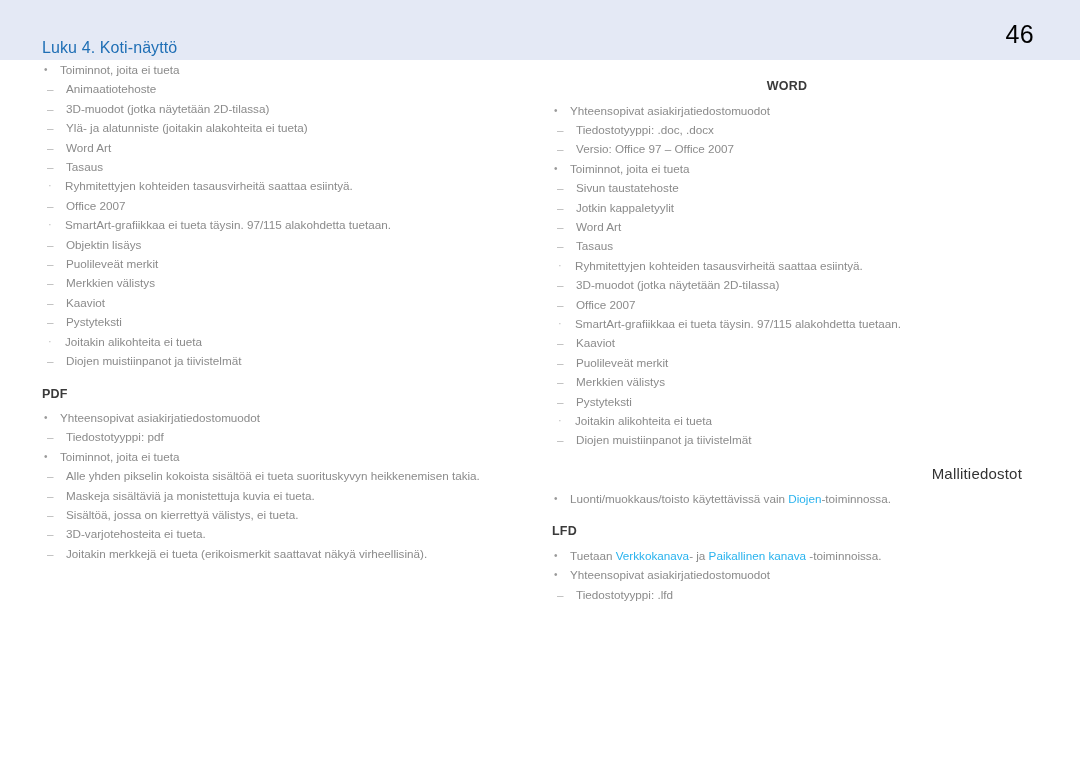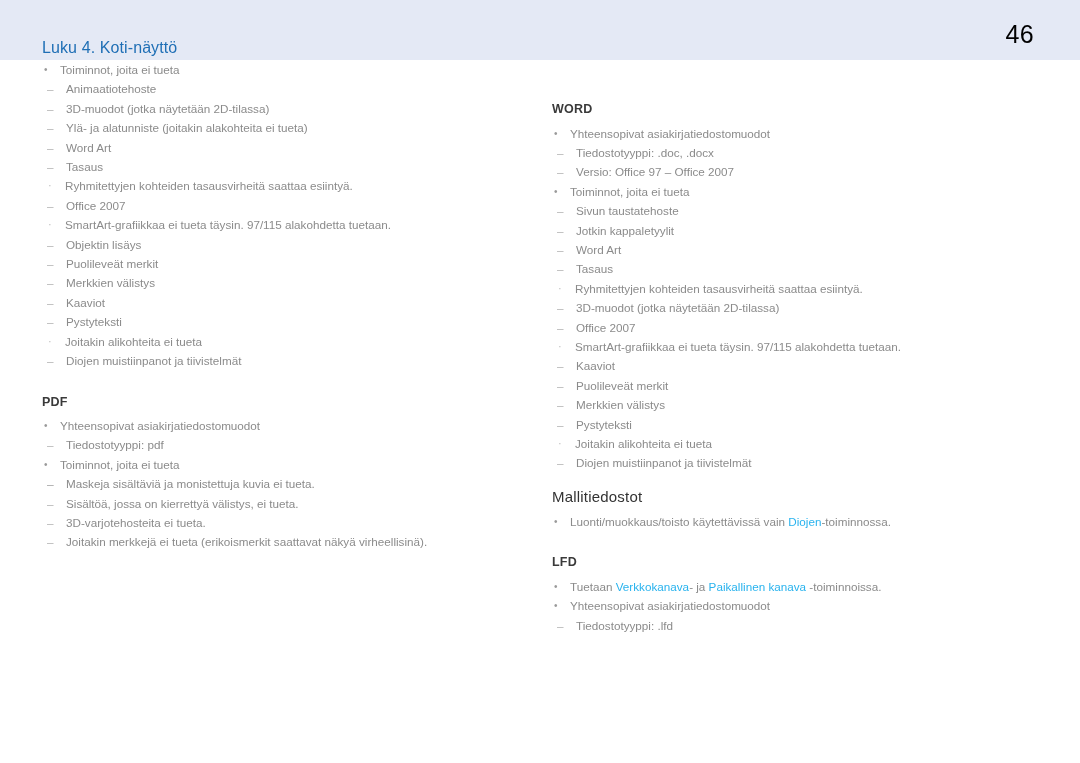--- a/index.html
+++ b/index.html
@@ -61,32 +61,34 @@
 
   
   .sec-head {
     color: #3a3a3a;
     font-weight: bold;
     letter-spacing: 0.2px;
     line-height: 1.0;
   }
   .sec-head.caps {
     font-size: 12.5px;
-    margin-top: 25px;
+    margin-top: 17px;
     margin-bottom: 8px;
   }
   .sec-head.word-first {
-    margin-top: 43px;
+    margin-top: 20px;
+    text-align: center;
   }
   .sec-head.title {
     font-size: 15px;
     font-weight: normal;
     color: #333333;
     margin-top: 16px;
     margin-bottom: 8px;
+    text-align: right;
   }
 
   
   ul.lvl {
     list-style: none;
     margin: 0;
     padding: 0;
   }
   ul.lvl li {
     position: relative;
@@ -240,20 +242,21 @@
     </ul>
     <ul class="lvl l1">
       <li>
         <span class="mk">•</span>
         <span>Toiminnot, joita ei tueta</span>
       </li>
     </ul>
     <ul class="lvl l2">
       <li>
         <span class="mk">–</span>
+        <span>Alle yhden pikselin kokoista sisältöä ei tueta suorituskyvyn heikkenemisen takia.</span>
       </li>
       <li>
         <span class="mk">–</span>
         <span>Maskeja sisältäviä ja monistettuja kuvia ei tueta.</span>
       </li>
       <li>
         <span class="mk">–</span>
         <span>Sisältöä, jossa on kierrettyä välistys, ei tueta.</span>
       </li>
       <li>

